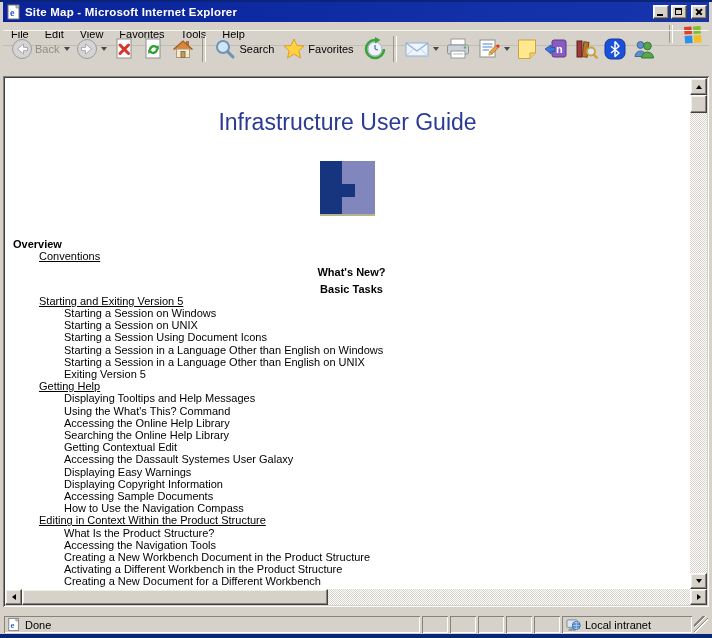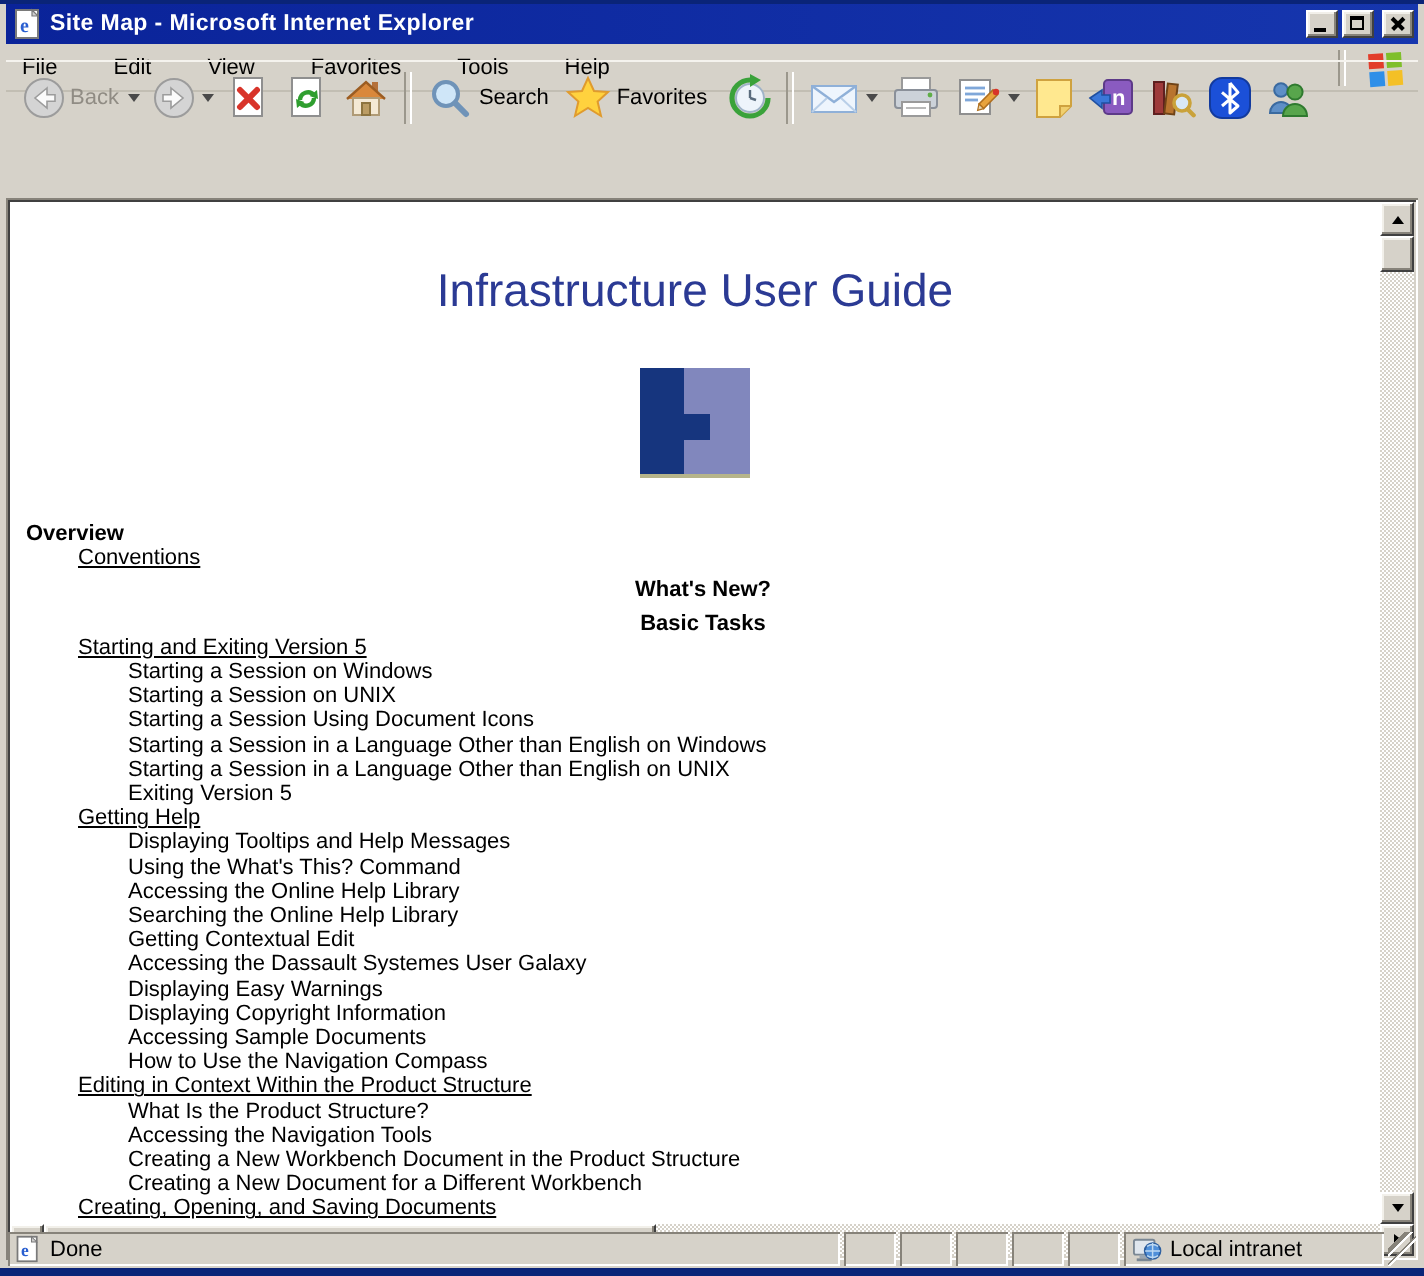--- a/index.html
+++ b/index.html
@@ -30,40 +30,39 @@
   .glyph-max{position:absolute;left:3px;top:2px;width:7px;height:7px;border:1px solid #000;border-top-width:2px;box-sizing:border-box;}
   .glyph-x{position:absolute;inset:0;}
   .glyph-x::before,.glyph-x::after{content:"";position:absolute;left:3px;top:5px;width:8px;height:1.6px;background:#000;}
   .glyph-x::before{transform:rotate(45deg);}
   .glyph-x::after{transform:rotate(-45deg);}
   
   .menubar{
     position:absolute;left:3px;right:3px;top:23px;height:22px;
     display:flex;align-items:center;font-size:11px;color:#000;
     border-bottom:1px solid #c2beb3;
-    gap:12px;
   }
   .menu-item{padding:0 8px;line-height:20px;}
   .menu-spacer{margin-left:auto;display:flex;align-items:center;height:100%;}
   .menu-groove{width:2px;height:18px;border-left:1px solid #9b978c;border-right:1px solid #fff;margin-right:6px;}
   .throbber{width:28px;height:20px;display:flex;align-items:center;justify-content:center;margin-right:2px;}
   
   .toolbar{
     position:absolute;left:3px;right:3px;top:30px;height:36px;
     display:flex;align-items:center;padding-left:5px;box-sizing:border-box;
     border-top:1px solid #f5f3ee;
   }
   .tbtn{display:flex;align-items:center;height:30px;padding:0 3px;flex:none;}
   .tbtn .lbl{font-size:11px;margin:0 2px;}
   .tbtn .lbl.dis{color:#908c84;}
   .drop{width:0;height:0;border-left:3px solid transparent;border-right:3px solid transparent;border-top:4px solid #4a4a4a;margin-left:3px;}
   .tsep{width:2px;height:26px;border-left:1px solid #9b978c;border-right:1px solid #ffffff;margin:0 4px;flex:none;}
   
   .client{
-    position:absolute;left:3px;right:3px;top:99px;height:531px;background:#15803d;
+    position:absolute;left:3px;right:3px;top:76px;height:531px;background:#15803d;
     box-shadow:inset 1px 1px 0 #87837a, inset -1px -1px 0 #ffffff, inset 2px 2px 0 #404040, inset -2px -2px 0 #d6d2c9;
   }
   .client-inner{position:absolute;inset:2px;}
   .content{position:absolute;left:0;top:0;right:17px;bottom:16px;background:#fff;overflow:hidden;}
   .page-heading{margin-top:31px;text-align:center;font-size:23px;line-height:26px;color:#2b3a94;}
   .page-logo{display:block;margin:26px auto 0 auto;width:55px;height:55px;}
   .sitemap{margin-top:22px;font-size:11px;line-height:12.2px;color:#000;}
   .sm-row{white-space:nowrap;}
   .sm-row.lvl0{padding-left:8px;}
   .sm-row.lvl1{padding-left:34px;text-decoration:underline;}
@@ -311,20 +310,21 @@
           <div class="sm-row lvl2">Getting Contextual Edit</div>
           <div class="sm-row lvl2">Accessing the Dassault Systemes User Galaxy</div>
           <div class="sm-row lvl2">Displaying Easy Warnings</div>
           <div class="sm-row lvl2">Displaying Copyright Information</div>
           <div class="sm-row lvl2">Accessing Sample Documents</div>
           <div class="sm-row lvl2">How to Use the Navigation Compass</div>
           <div class="sm-row lvl1">Editing in Context Within the Product Structure</div>
           <div class="sm-row lvl2">What Is the Product Structure?</div>
           <div class="sm-row lvl2">Accessing the Navigation Tools</div>
           <div class="sm-row lvl2">Creating a New Workbench Document in the Product Structure</div>
+          <div class="sm-row lvl2">Activating a Different Workbench in the Product Structure</div>
           <div class="sm-row lvl2">Creating a New Document for a Different Workbench</div>
           <div class="sm-row lvl1">Creating, Opening, and Saving Documents</div>
         </div>
     </div>
 
     <div class="vscroll">
       <div class="track" style="position:absolute;inset:0;"></div>
       <div class="sbtn" style="top:0;left:0;width:17px;height:17px;">
           <span class="a-up"></span>
         </div>

